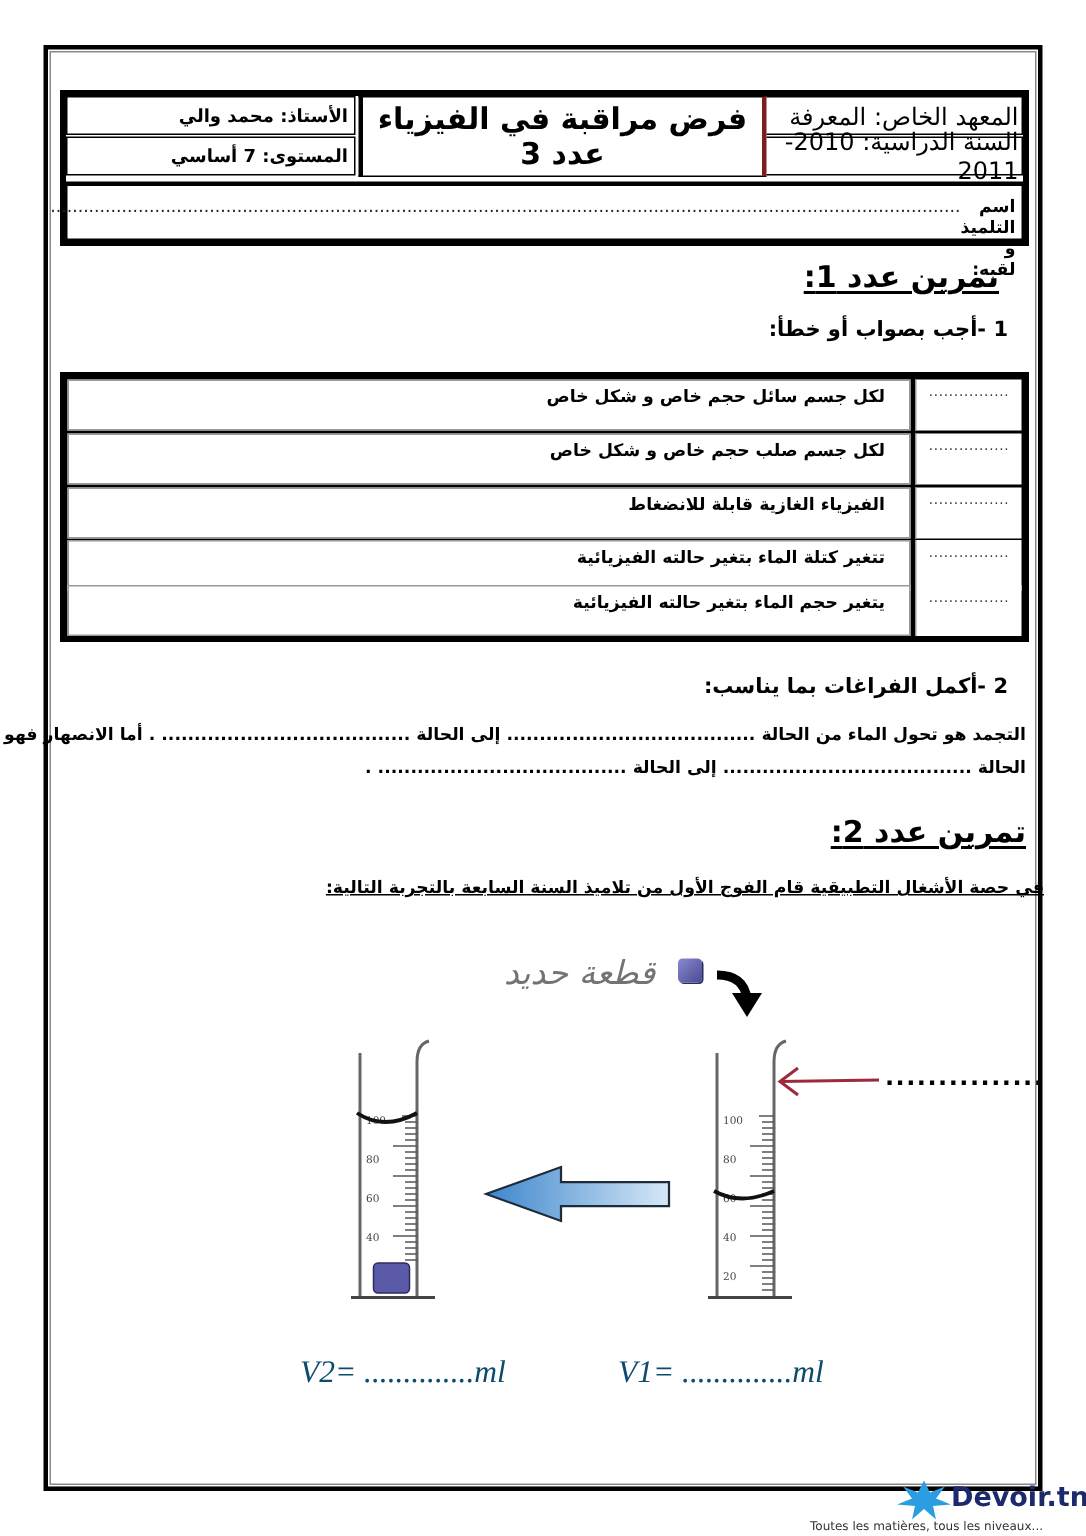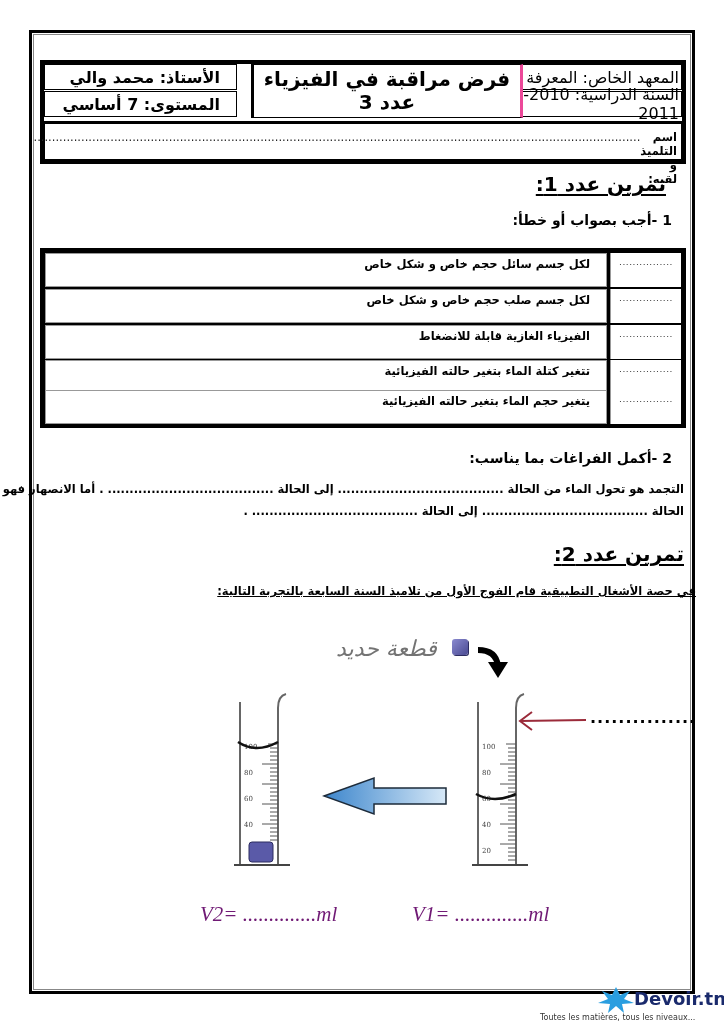--- a/index.html
+++ b/index.html
@@ -9,41 +9,41 @@
     .frame {
       position: absolute; left: 29px; top: 30px; width: 666px; height: 964px;
       border: 3px solid #000;
       box-shadow: inset 0 0 0 1px #fff, inset 0 0 0 2px #888;
     }
 
     
     .hdr { position: absolute; left: 40px; top: 60px; width: 646px; height: 104px; border: 4px solid #000; }
     .hdr .cell { position: absolute; border: 1px solid #000; background: #fff; display: flex; align-items: center; }
     .hdr .right-cell { right: 0; width: 176px; height: 26px; justify-content: flex-start; direction: rtl; padding-right: 2px; font-weight: normal; font-size: 16px; }
-    .hdr .left-cell  { left: 0; width: 193px; height: 26px; direction: rtl; padding-right: 16px; font-weight: bold; font-size: 16px; }
-    .hdr .title-cell { left: 195px; top: 0; width: 272px; height: 54px; flex-direction: column; justify-content: center; font-weight: bold; font-size: 20px; line-height: 23px; border-left: 3px solid #000; border-right: 3px solid #ec4899; margin-left: 12px; }
+    .hdr .left-cell  { left: 0; width: 193px; height: 26px; direction: rtl; padding-right: 4px; font-weight: bold; font-size: 12px; }
+    .hdr .title-cell { left: 195px; top: 0; width: 272px; height: 54px; flex-direction: column; justify-content: center; font-weight: bold; font-size: 20px; line-height: 23px; border-left: 3px solid #000; border-right: 3px solid #7f1d1d; }
     .hdr .name-cell { left: 0; top: 57px; width: 638px; height: 39px; align-items: flex-start; direction: rtl; padding: 6px 4px; font-weight: bold; font-size: 11.5px; border-top: 3px solid #000; }
     .hdr .name-cell .dots { letter-spacing: 0; font-weight: normal; color: #222; }
 
     .ex-title { position: absolute; direction: rtl; font-weight: bold; font-size: 20px; text-decoration: underline; text-underline-offset: 3px; }
     .q-title  { position: absolute; direction: rtl; font-weight: bold; font-size: 14px; }
 
     
     .tf { position: absolute; left: 40px; top: 248px; width: 646px; height: 180px; border: 5px solid #000; background: #000; }
     .tf-row { position: absolute; left: 0; width: 636px; height: 34px; }
     .tf-row .stmt { position: absolute; left: 0; top: 0; width: 562px; height: 100%; background: #fff; border: 1px solid #999; direction: rtl; padding: 3px 16px 0 8px; font-weight: bold; font-size: 11.5px; }
     .tf-row .ans { position: absolute; left: 565px; top: 0; width: 71px; height: 100%; background: #fff; border-left: 1px solid #999; padding-top: 4px; text-align: center; font-size: 9px; color: #333; letter-spacing: 0.5px; }
 
     .para { position: absolute; direction: rtl; font-weight: bold; font-size: 11.5px; line-height: 22px; white-space: nowrap; }
 
     
     .iron-label { position: absolute; left: 336px; top: 636px; font-family: "DejaVu Serif", serif; font-style: italic; font-size: 22px; color: #737373; direction: rtl; }
     .cube { position: absolute; width: 16px; height: 16px; background: linear-gradient(135deg, #8a8ad0, #4a4a92); border-radius: 3px; box-shadow: 1px 1px 0 #2c2c60; }
     .cylinder { position: absolute; }
-    .vol { position: absolute; font-family: "Liberation Serif", serif; font-style: italic; font-size: 21px; color: #701a75; white-space: nowrap; }
+    .vol { position: absolute; font-family: "Liberation Serif", serif; font-style: italic; font-size: 21px; color: #0c4a6e; white-space: nowrap; }
     .pointer-dots { position: absolute; left: 590px; top: 708px; font-size: 16px; font-weight: bold; letter-spacing: 1px; }
 
     .logo { position: absolute; left: 596px; top: 985px; }
     .logo-text { position: absolute; left: 634px; top: 988px; font-family: "DejaVu Sans", sans-serif; font-weight: bold; font-size: 18px; color: #1a2a6c; }
     .logo-sub { position: absolute; left: 540px; top: 1013px; font-size: 8px; color: #333; white-space: nowrap; }
   </style>
 </head>
 <body>
 
 <div class="frame"></div>

